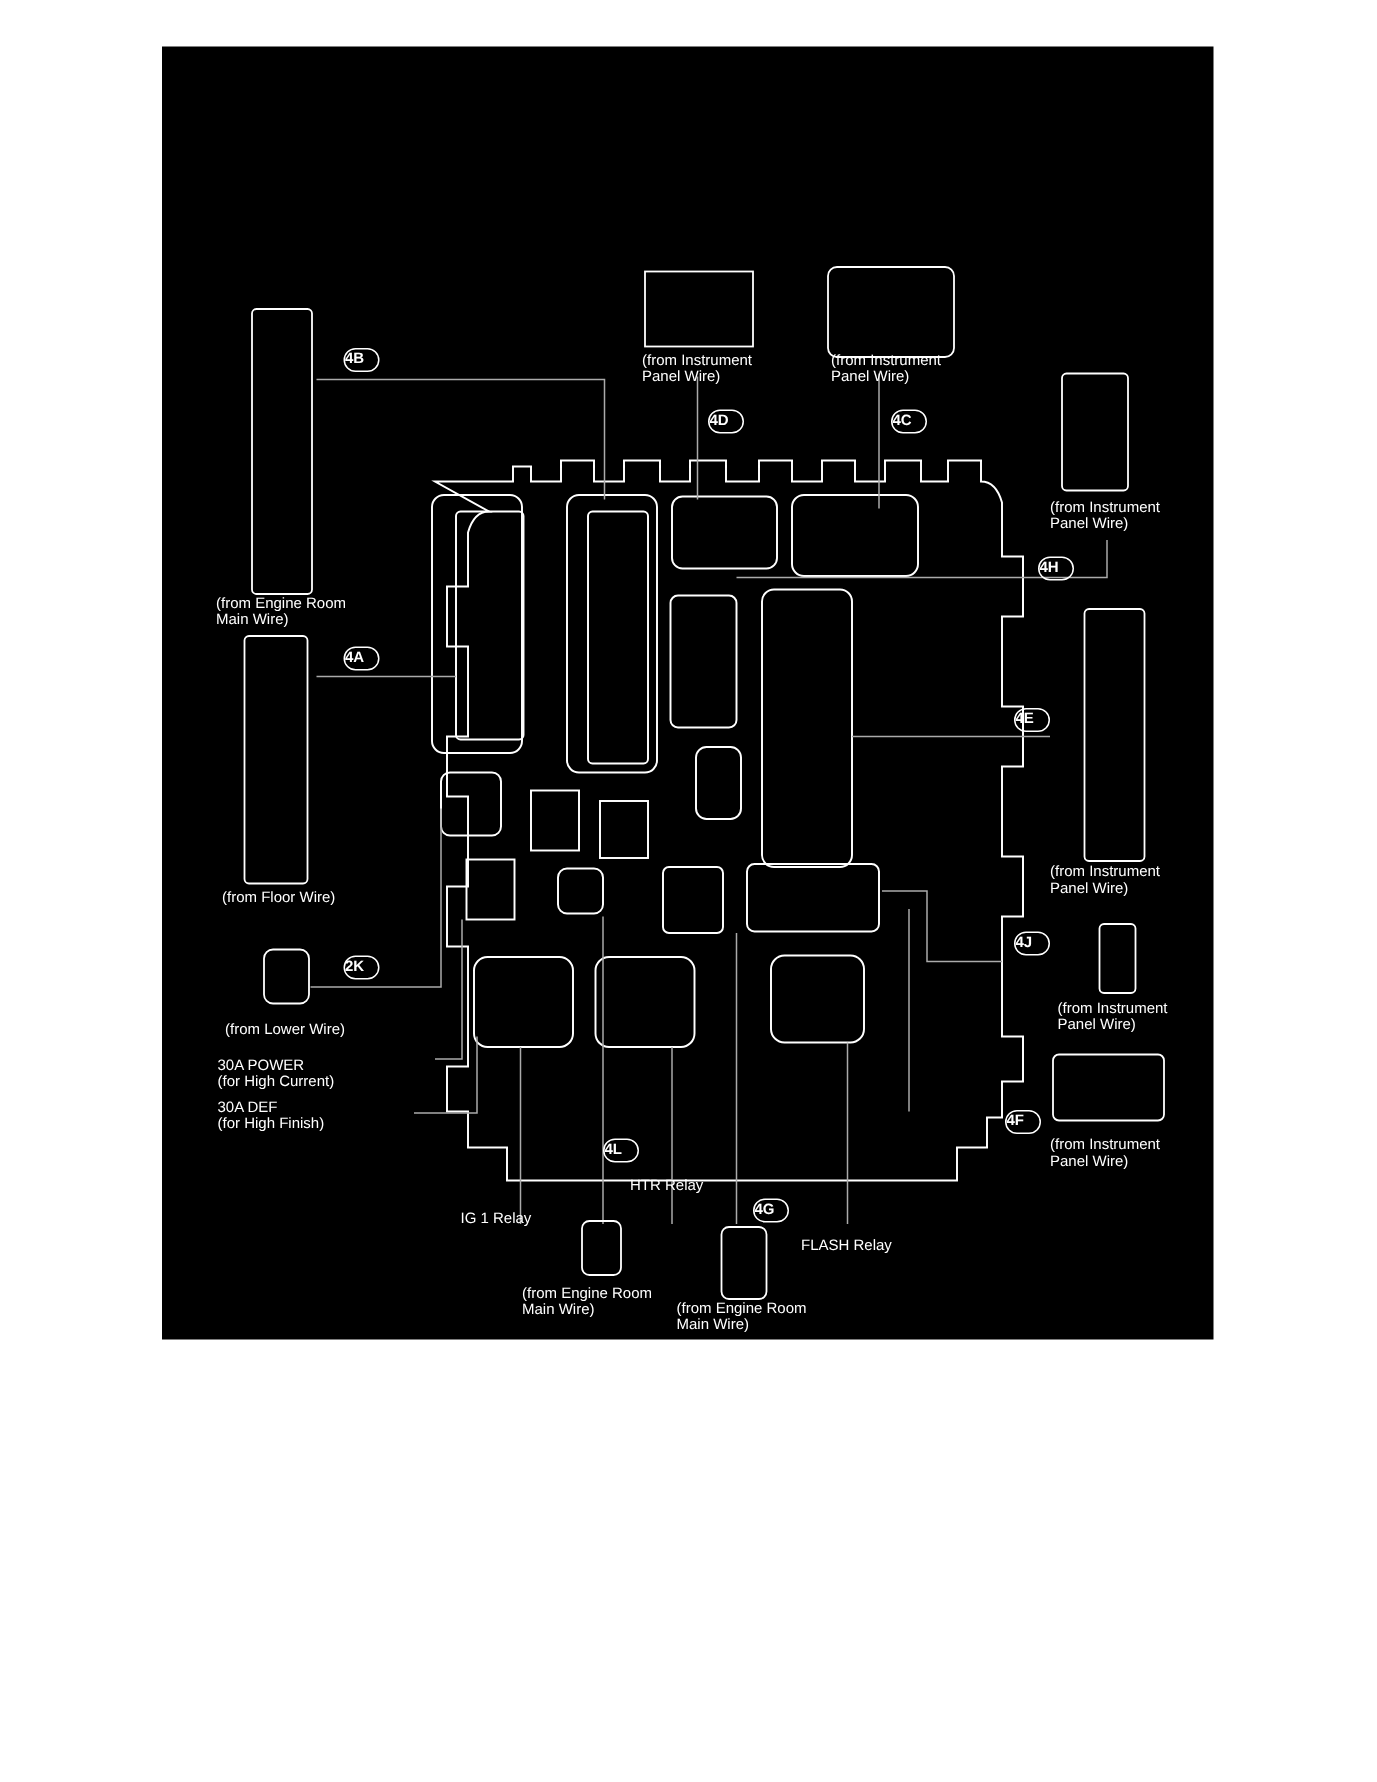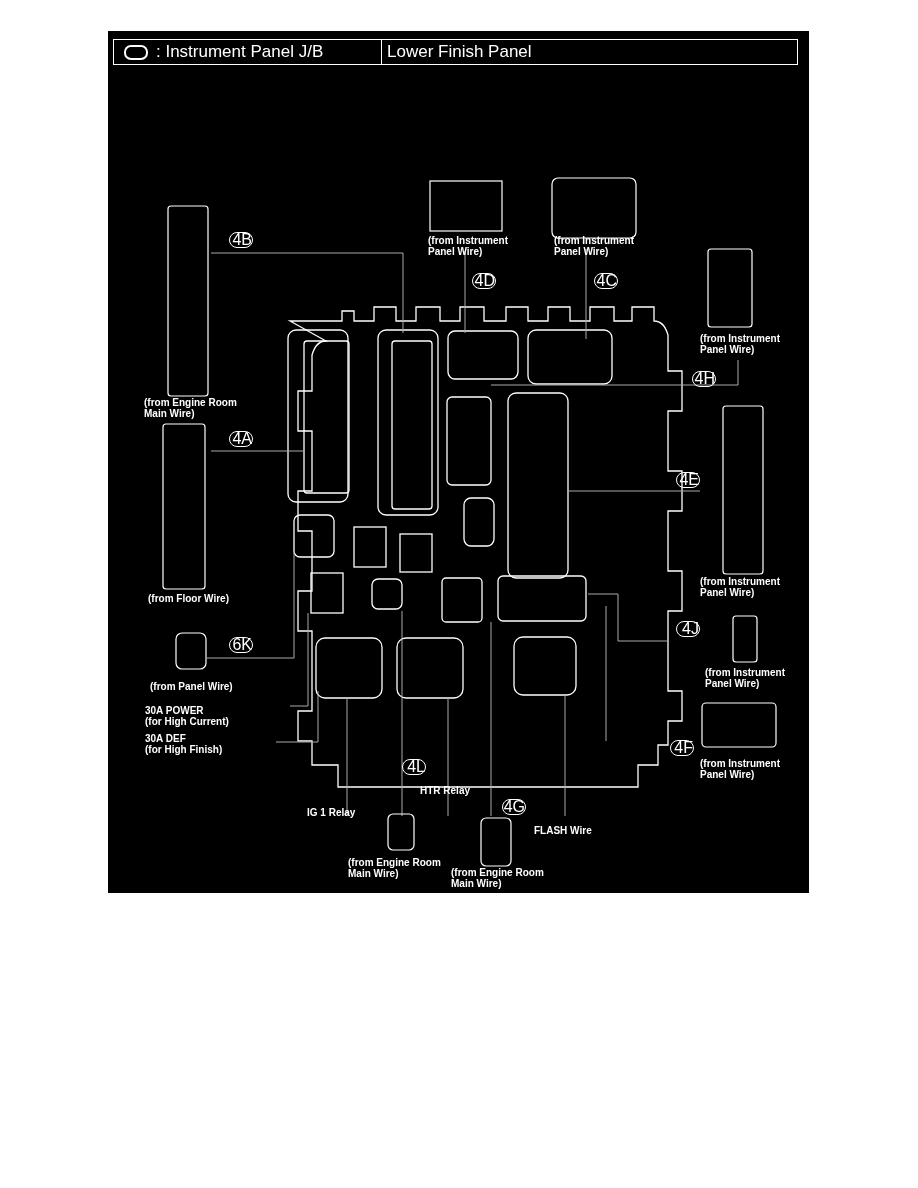--- a/index.html
+++ b/index.html
@@ -2,36 +2,27 @@
 <html><head>
 <meta charset="utf-8">
 <style>
   html,body{margin:0;padding:0;background:#ffffff;}
   body{width:918px;height:1188px;position:relative;overflow:hidden;font-family:"Liberation Sans",sans-serif;}
   #canvas{position:absolute;left:108px;top:31px;width:701px;height:862px;background:#000;}
   #hdr{position:absolute;left:5px;top:8px;width:683px;height:24px;border:1.5px solid #fff;display:flex;color:#fff;font-size:17px;}
   #hdr .c1{width:268px;border-right:1.5px solid #fff;display:flex;align-items:center;padding-left:10px;box-sizing:border-box;}
   #hdr .c2{flex:1;display:flex;align-items:center;padding-left:5px;}
   .pill{display:inline-block;width:20px;height:11px;border:2px solid #fff;border-radius:7px;margin-right:8px;}
-  .lbl{position:absolute;color:#fff;font-size:10px;line-height:11px;white-space:pre;font-weight:bold;}
-  .tag{position:absolute;color:#fff;font-size:16px;border:1.3px solid #fff;border-radius:9px;width:22px;height:14px;line-height:14px;text-align:right;}
+  .lbl{position:absolute;color:#fff;font-size:10px;line-height:11px;white-space:pre;}
+  .tag{position:absolute;color:#fff;font-size:10px;border:1.3px solid #fff;border-radius:9px;width:22px;height:14px;line-height:14px;text-align:left;font-weight:bold;}
 </style>
 </head>
 <body>
 
 <div id="canvas">
-  <div id="hdr">
-    <div class="c1">
-      <span class="pill"></span>
-      <span>: Instrument Panel J/B</span>
-    </div>
-    <div class="c2">
-      <span>Lower Finish Panel</span>
-    </div>
-  </div>
 
   <svg width="701" height="862" style="position:absolute;left:0;top:0">
     <g fill="none" stroke="#fff" stroke-width="1.3">
 
       <path d="M182 290 h52 v-10 h12 v10 h20 v-14 h22 v14 h20 v-14 h24 v14 h20 v-14 h24 v14 h22 v-14 h22 v14 h20 v-14 h22 v14 h20 v-14 h24 v14 h18 v-14 h22 v14 q10 0 14 14 v36 h14 v40 h-14 v60 h14 v40 h-14 v60 h14 v40 h-14 v80 h14 v30 h-14 v24 h-10 v20 h-20 v22 h-300 v-22 h-26 v-24 h-14 v-30 h14 v-80 h-14 v-40 h14 v-60 h-14 v-40 h14 v-60 h-14 v-40 h14 v-36 q4 -14 14 -14z"></path>
 
       <rect x="180" y="299" width="60" height="172" rx="8"></rect>
       <rect x="196" y="310" width="45" height="152" rx="3"></rect>
 
       <rect x="270" y="299" width="60" height="185" rx="8"></rect>
@@ -97,48 +88,48 @@
       <rect x="373" y="787" width="30" height="48" rx="5"></rect>
     </g>
   </svg>
 
   <div class="tag" style="left:121px;top:201px">4B</div>
   <div class="tag" style="left:121px;top:400px">4A</div>
   <div class="tag" style="left:364px;top:242px">4D</div>
   <div class="tag" style="left:486px;top:242px">4C</div>
   <div class="tag" style="left:584px;top:340px">4H</div>
   <div class="tag" style="left:568px;top:441px">4E</div>
-  <div class="tag" style="left:121px;top:606px">6K</div>
+  <div class="tag" style="left:121px;top:606px">2K</div>
   <div class="tag" style="left:568px;top:590px">4J</div>
   <div class="tag" style="left:562px;top:709px">4F</div>
   <div class="tag" style="left:294px;top:728px">4L</div>
   <div class="tag" style="left:394px;top:768px">4G</div>
 
   <div class="lbl" style="left:36px;top:366px">(from Engine Room
 Main Wire)</div>
   <div class="lbl" style="left:40px;top:562px">(from Floor Wire)</div>
   <div class="lbl" style="left:320px;top:204px">(from Instrument
 Panel Wire)</div>
   <div class="lbl" style="left:446px;top:204px">(from Instrument
 Panel Wire)</div>
   <div class="lbl" style="left:592px;top:302px">(from Instrument
 Panel Wire)</div>
   <div class="lbl" style="left:592px;top:545px">(from Instrument
 Panel Wire)</div>
-  <div class="lbl" style="left:42px;top:650px">(from Panel Wire)</div>
+  <div class="lbl" style="left:42px;top:650px">(from Lower Wire)</div>
   <div class="lbl" style="left:597px;top:636px">(from Instrument
 Panel Wire)</div>
   <div class="lbl" style="left:592px;top:727px">(from Instrument
 Panel Wire)</div>
   <div class="lbl" style="left:240px;top:826px">(from Engine Room
 Main Wire)</div>
   <div class="lbl" style="left:343px;top:836px">(from Engine Room
 Main Wire)</div>
 
   <div class="lbl" style="left:37px;top:674px">30A POWER
 (for High Current)</div>
   <div class="lbl" style="left:37px;top:702px">30A DEF
 (for High Finish)</div>
 
   <div class="lbl" style="left:199px;top:776px">IG 1 Relay</div>
   <div class="lbl" style="left:312px;top:754px">HTR Relay</div>
-  <div class="lbl" style="left:426px;top:794px">FLASH Wire</div>
+  <div class="lbl" style="left:426px;top:794px">FLASH Relay</div>
 </div>
 
 </body></html>

